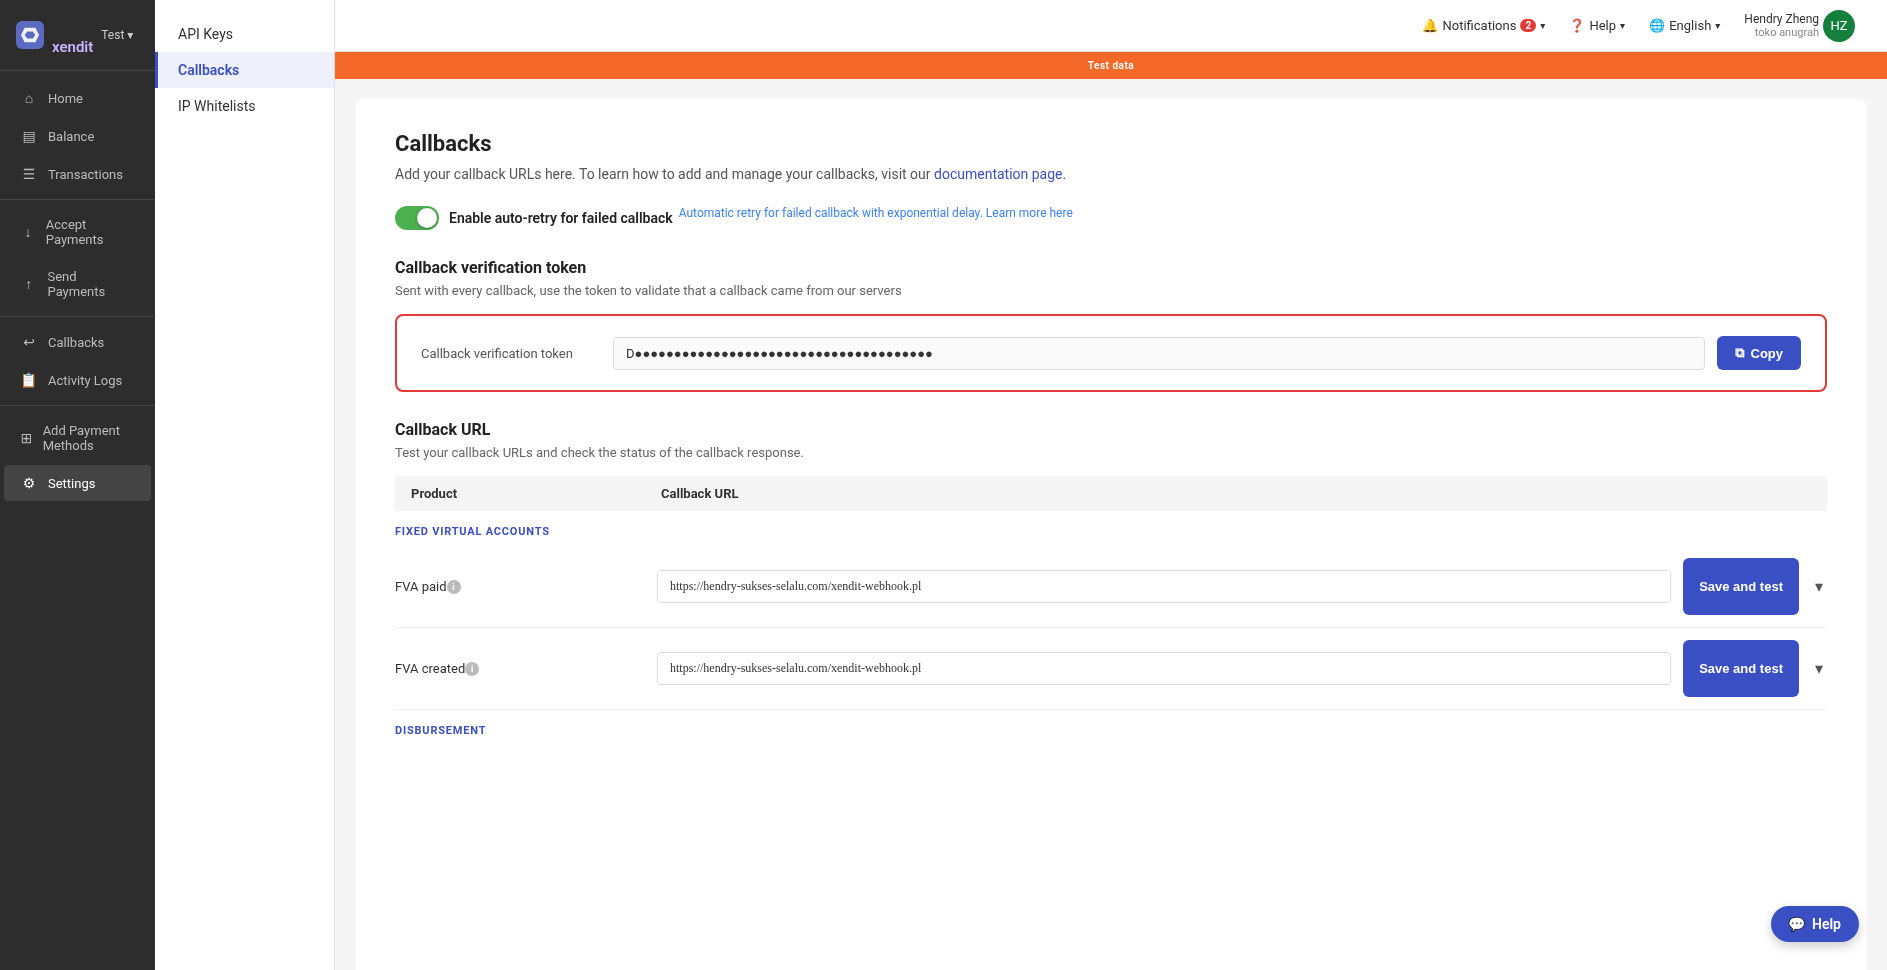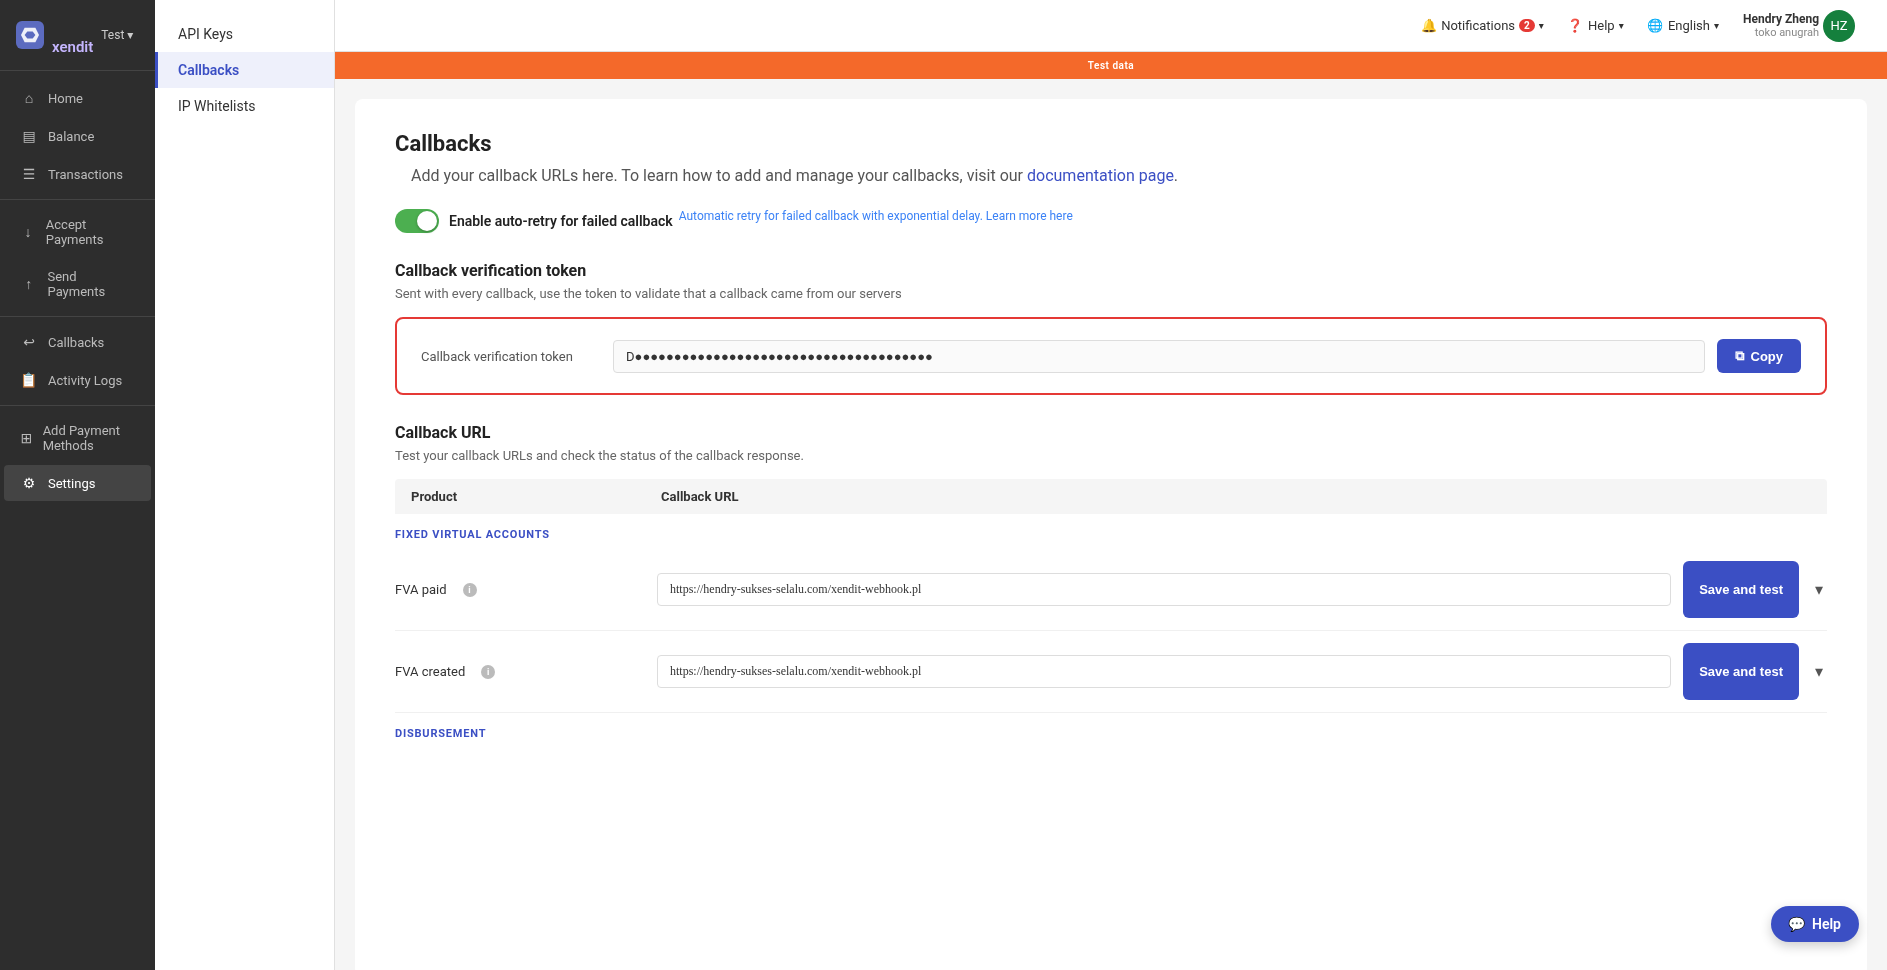--- a/index.html
+++ b/index.html
@@ -103,21 +103,21 @@
       font-weight: bold;
     }
     .user-avatar {
       width: 32px; height: 32px;
       border-radius: 50%;
       background: #15803d;
       display: flex; align-items: center; justify-content: center;
       color: white; font-size: 13px;
     }
     .user-info { text-align: right; font-size: 12px; }
-    .user-name { font-weight: 700; color: #333; }
+    .user-name { font-weight: 400; color: #333; }
     .user-sub { color: #888; font-size: 11px; }
 
     
     .main-wrapper {
       display: flex;
       flex-direction: column;
       flex: 1;
       overflow: hidden;
     }
     .content-area {
@@ -145,24 +145,23 @@
       margin: 20px;
       border-radius: 8px;
     }
     .page-title {
       font-size: 22px;
       font-weight: 700;
       color: #222;
       margin-bottom: 10px;
     }
     .page-desc {
-      font-size: 16px;
+      font-size: 14px;
       color: #555;
       margin-bottom: 24px;
-      margin-left: 16px;
     }
     .page-desc a { color: #3b4fc4; text-decoration: none; }
 
     
     .toggle-section {
       display: flex;
       align-items: flex-start;
       flex-direction: row;
       gap: 6px;
       margin-bottom: 28px;
@@ -269,21 +268,21 @@
       display: grid;
       grid-template-columns: 250px 1fr auto auto;
       align-items: center;
       padding: 12px 0;
       border-bottom: 1px solid #f0f0f0;
       gap: 12px;
     }
     .callback-product {
       font-size: 13px;
       color: #333;
-      display: flex; align-items: center; gap: 16px;
+      display: flex; align-items: center; gap: 0;
     }
     .info-icon {
       width: 14px; height: 14px;
       background: #bbb;
       border-radius: 50%;
       display: inline-flex; align-items: center; justify-content: center;
       color: white; font-size: 9px; font-weight: bold;
       cursor: pointer;
     }
     .callback-url-input {

